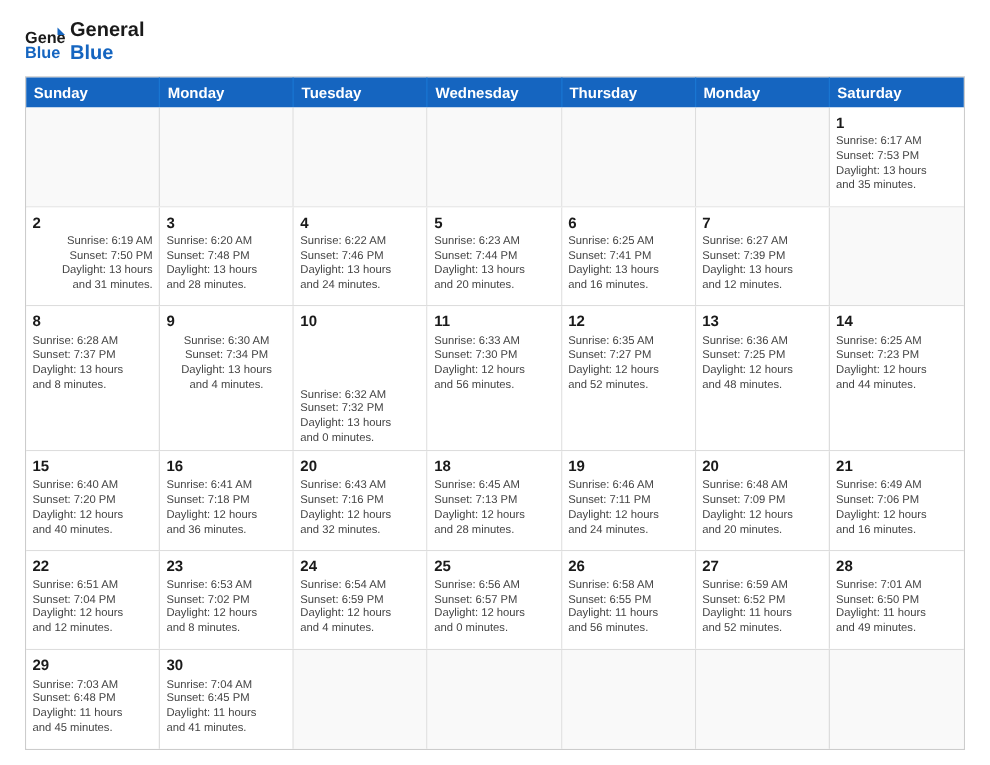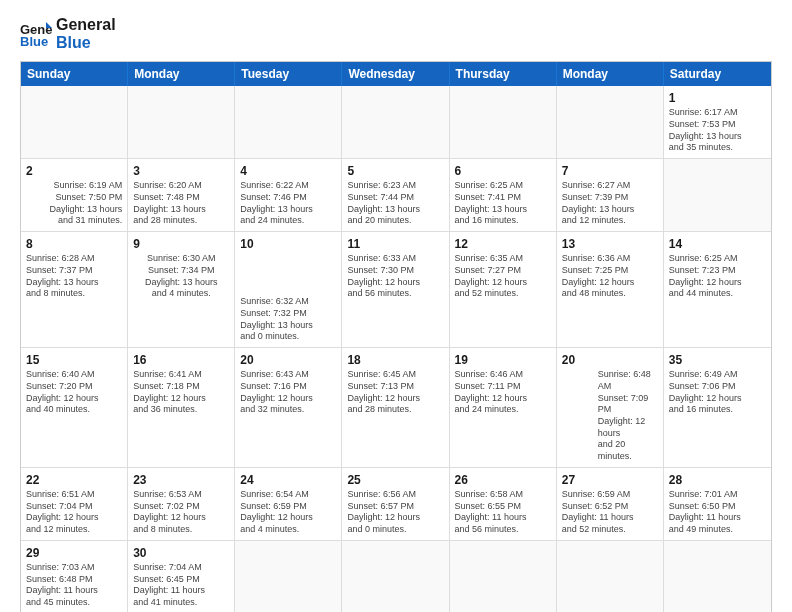--- a/index.html
+++ b/index.html
@@ -272,27 +272,27 @@
           </div>
           <div class="cal-cell">
             <span class="day-num">19</span>
             <div class="info" style="white-space: pre-line;">Sunrise: 6:46 AM
 Sunset: 7:11 PM
 Daylight: 12 hours
 and 24 minutes.</div>
           </div>
           <div class="cal-cell">
             <span class="day-num">20</span>
-            <div class="info" style="white-space: pre-line; margin-left: 36px;">Sunrise: 6:48 AM
+            <div class="info" style="white-space: pre-line;">Sunrise: 6:48 AM
 Sunset: 7:09 PM
 Daylight: 12 hours
 and 20 minutes.</div>
           </div>
           <div class="cal-cell">
-            <span class="day-num">35</span>
+            <span class="day-num">21</span>
             <div class="info" style="white-space: pre-line;">Sunrise: 6:49 AM
 Sunset: 7:06 PM
 Daylight: 12 hours
 and 16 minutes.</div>
           </div>
         </div>
         <div class="cal-week">
           <div class="cal-cell">
             <span class="day-num">22</span>
             <div class="info" style="white-space: pre-line;">Sunrise: 6:51 AM

